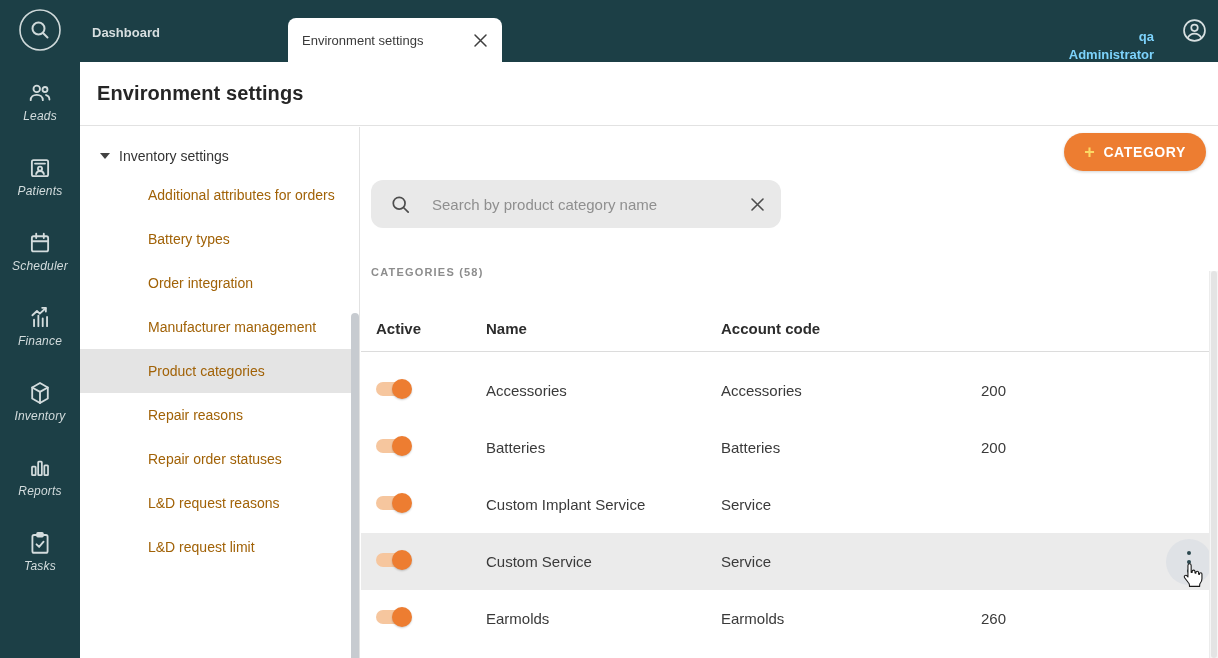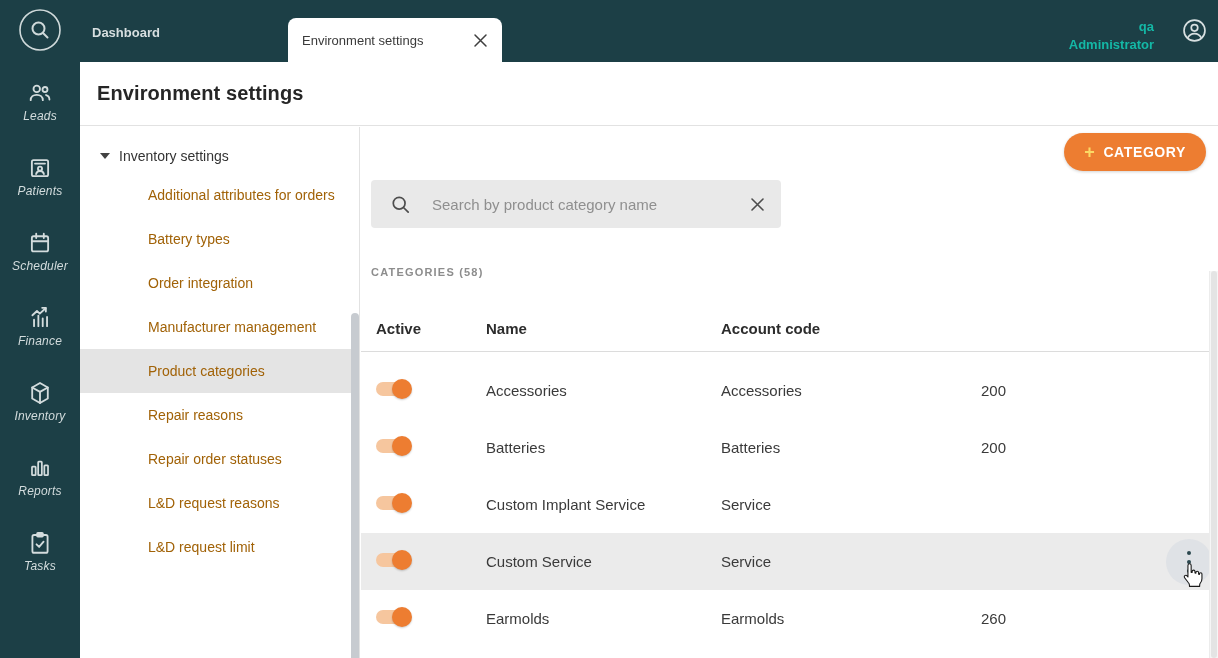--- a/index.html
+++ b/index.html
@@ -11,21 +11,21 @@
   }
   
   .topbar { position:absolute; left:0; top:0; width:1218px; height:62px; background:#1c3f46; z-index:3; }
   .dash-label { position:absolute; left:92px; top:32px; transform:translateY(-50%);
     color:#d7dfe0; font-size:13px; font-weight:700; cursor:default; }
   .tab { position:absolute; left:288px; top:18px; width:214px; height:44px; background:#fff;
     border-radius:8px 8px 0 0; display:flex; align-items:center; padding:0 14px 0 14px; }
   .tab-label { font-size:13px; color:#3a3a3a; font-weight:400; flex:1; }
   .tab-x { width:15px; height:15px; color:#3f3f3f; display:inline-flex; cursor:pointer; }
   .tab-x svg { width:100%; height:100%; }
-  .userblock { position:absolute; right:64px; top:18px; text-align:right; color:#14b8a6;
+  .userblock { position:absolute; right:64px; top:28px; text-align:right; color:#7dd3fc;
     font-size:13px; font-weight:700; line-height:18px; }
   .avatar { position:absolute; right:10px; top:17px; width:27px; height:27px; color:#d8e0e1; }
   .avatar svg { width:100%; height:100%; }
   
   .sidebar { position:absolute; left:0; top:0; width:80px; height:658px; background:#1c3f46; z-index:4; }
   .s-search { width:44px; height:44px; margin:8px 0 0 18px; color:#cfd9da; cursor:pointer; }
   .s-search svg { width:100%; height:100%; }
   .side-nav { margin-top:28px;font-style:italic; }
   .side-item { width:80px; height:42px; margin-bottom:33px; display:flex; flex-direction:column;
     align-items:center; justify-content:flex-start; color:#d3dcdd; cursor:pointer; }
@@ -49,21 +49,21 @@
   .panel-scroll { position:absolute; right:0; top:186px; bottom:0; width:8px; background:#c7cbd0;
     border-radius:5px 5px 0 0; cursor:pointer; }
   
   .main { position:absolute; left:361px; top:127px; width:857px; height:531px; background:#fff; }
   .add-btn { position:absolute; top:6px; right:12px; height:38px; padding:0 20px; border:none;
     border-radius:19px; background:#ed7d31; color:#fff; font-family:"Liberation Sans",sans-serif;
     font-size:14px; font-weight:700; letter-spacing:.6px; display:flex; align-items:center;
     cursor:pointer; box-shadow:0 1px 3px rgba(0,0,0,.18); }
   .add-btn .plus { color:#fbd965; font-size:18px; font-weight:700; margin-right:8px; line-height:1; }
   .searchbox { position:absolute; left:10px; top:53px; width:410px; height:48px; background:#e9e9e9;
-    border-radius:4px; display:flex; align-items:center; padding:0 16px 0 20px; }
+    border-radius:12px; display:flex; align-items:center; padding:0 16px 0 20px; }
   .searchbox .sicon { width:19px; height:19px; color:#4d4d4d; margin-right:22px; }
   .searchbox .sicon svg { width:100%; height:100%; }
   .searchbox input { flex:1; background:transparent; border:none; outline:none; font-size:15px;
     color:#333; font-family:"Liberation Sans",sans-serif; }
   .searchbox input::placeholder { color:#8f8f8f; opacity:1; }
   .searchbox .clear { width:15px; height:15px; color:#4d4d4d; cursor:pointer; }
   .searchbox .clear svg { width:100%; height:100%; }
   .sect-label { position:absolute; left:10px; top:139px; font-size:11px; font-weight:700;
     letter-spacing:1.2px; color:#8d8d8d; }
   .thead { position:absolute; left:0; top:179px; width:857px; height:46px; display:grid;

